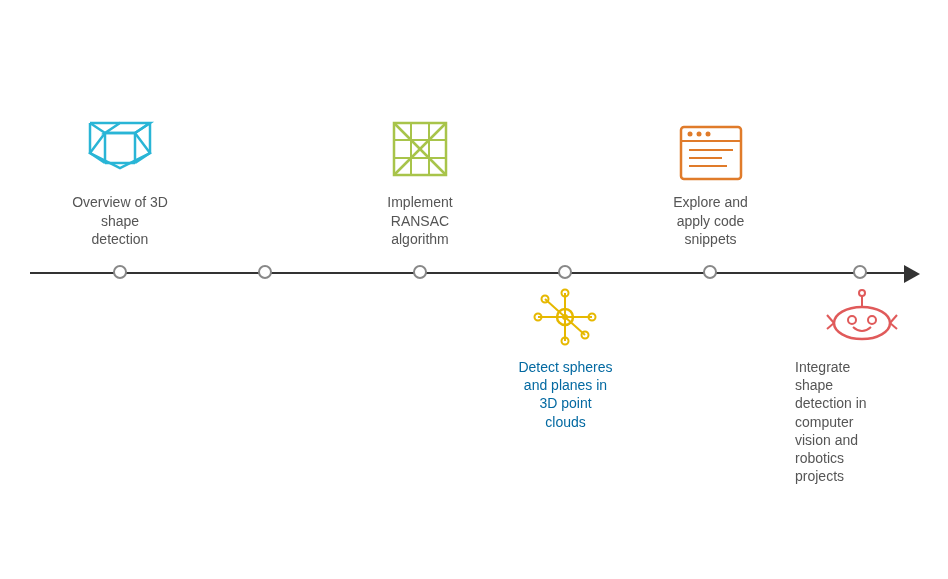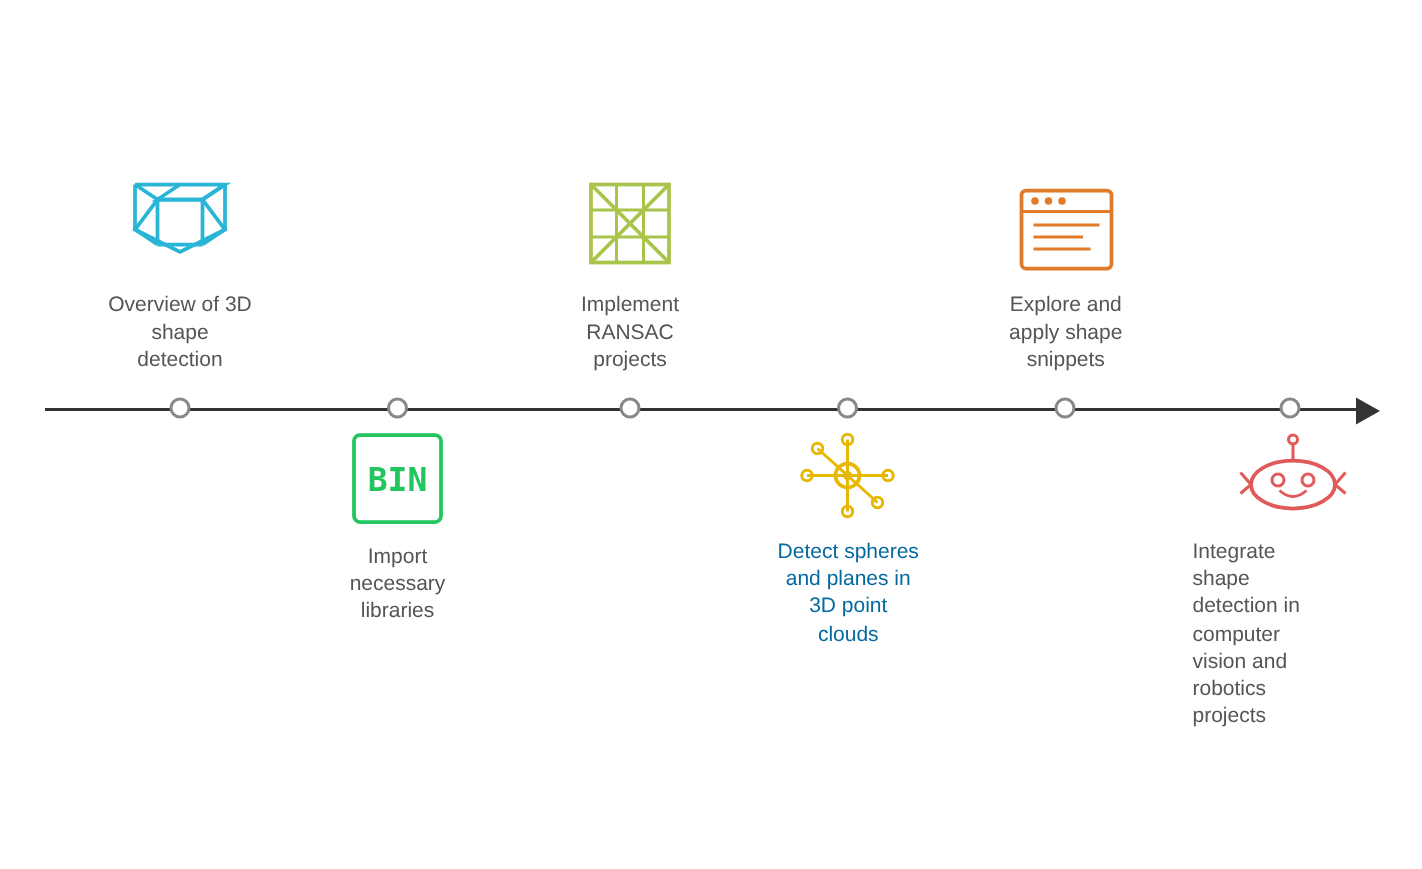--- a/index.html
+++ b/index.html
@@ -109,51 +109,40 @@
         <line x1="5" y1="5" x2="35" y2="5" stroke="#29b5d6" stroke-width="2.5"></line>
         <line x1="20" y1="15" x2="5" y2="5" stroke="#29b5d6" stroke-width="2.5"></line>
         <line x1="50" y1="15" x2="65" y2="5" stroke="#29b5d6" stroke-width="2.5"></line>
       </svg>
     </div>
     <div class="item-label" style="white-space:pre-line; font-size:14px; color:#555;">Overview of 3D
 shape
 detection</div>
   </div>
 
-  <div style="position:absolute; text-align:center; left:200px; width:130px; top:280px;">
-    <div class="icon-box below" style="margin-top:5px;">
-      <svg width="68" height="68" viewBox="0 0 68 68">
-        <rect x="5" y="5" width="58" height="58" rx="4" ry="4" fill="none" stroke="#22c55e" stroke-width="2.5"></rect>
-        <text x="34" y="42" text-anchor="middle" font-size="22" font-weight="bold" fill="#22c55e" font-family="monospace">BIN</text>
-      </svg>
-    </div>
-    <div class="item-label" style="white-space:pre-line; font-size:14px; color:#555;">Import
-necessary
-libraries</div>
-  </div>
 
   <div style="position:absolute; text-align:center; left:355px; width:130px; bottom:310px;">
     <div class="icon-box above">
       <svg width="68" height="68" viewBox="0 0 68 68">
 
         <rect x="8" y="8" width="52" height="52" fill="none" stroke="#a8c44a" stroke-width="2.5"></rect>
 
         <line x1="25" y1="8" x2="25" y2="60" stroke="#a8c44a" stroke-width="2"></line>
         <line x1="43" y1="8" x2="43" y2="60" stroke="#a8c44a" stroke-width="2"></line>
 
         <line x1="8" y1="25" x2="60" y2="25" stroke="#a8c44a" stroke-width="2"></line>
         <line x1="8" y1="43" x2="60" y2="43" stroke="#a8c44a" stroke-width="2"></line>
 
         <line x1="8" y1="8" x2="60" y2="60" stroke="#a8c44a" stroke-width="2.5"></line>
         <line x1="60" y1="8" x2="8" y2="60" stroke="#a8c44a" stroke-width="2.5"></line>
       </svg>
     </div>
     <div class="item-label" style="white-space:pre-line; font-size:14px; color:#555;">Implement
 RANSAC
-projects</div>
+algorithm</div>
   </div>
 
   <div style="position:absolute; text-align:center; left:498px; width:135px; top:280px;">
     <div class="icon-box below" style="margin-top:5px;">
       <svg width="75" height="65" viewBox="0 0 75 65">
 
         <circle cx="37" cy="32" r="8" fill="none" stroke="#e6b800" stroke-width="2.5"></circle>
         <circle cx="37" cy="32" r="3" fill="#e6b800"></circle>
 
         <line x1="37" y1="32" x2="10" y2="32" stroke="#e6b800" stroke-width="2"></line>
@@ -187,21 +176,21 @@
         <circle cx="13" cy="11" r="2.5" fill="#e07b2a"></circle>
         <circle cx="22" cy="11" r="2.5" fill="#e07b2a"></circle>
         <circle cx="31" cy="11" r="2.5" fill="#e07b2a"></circle>
 
         <line x1="12" y1="27" x2="56" y2="27" stroke="#e07b2a" stroke-width="2"></line>
         <line x1="12" y1="35" x2="45" y2="35" stroke="#e07b2a" stroke-width="2"></line>
         <line x1="12" y1="43" x2="50" y2="43" stroke="#e07b2a" stroke-width="2"></line>
       </svg>
     </div>
     <div class="item-label" style="white-space:pre-line; font-size:14px; color:#555;">Explore and
-apply shape
+apply code
 snippets</div>
   </div>
 
   <div style="position:absolute; left:795px; width:135px; top:280px;">
     <div class="icon-box below" style="margin-top:5px;">
       <svg width="75" height="65" viewBox="0 0 75 65">
 
         <ellipse cx="37" cy="38" rx="28" ry="16" fill="none" stroke="#e05a5a" stroke-width="2.5"></ellipse>
 
         <circle cx="27" cy="35" r="4" fill="none" stroke="#e05a5a" stroke-width="2"></circle>

